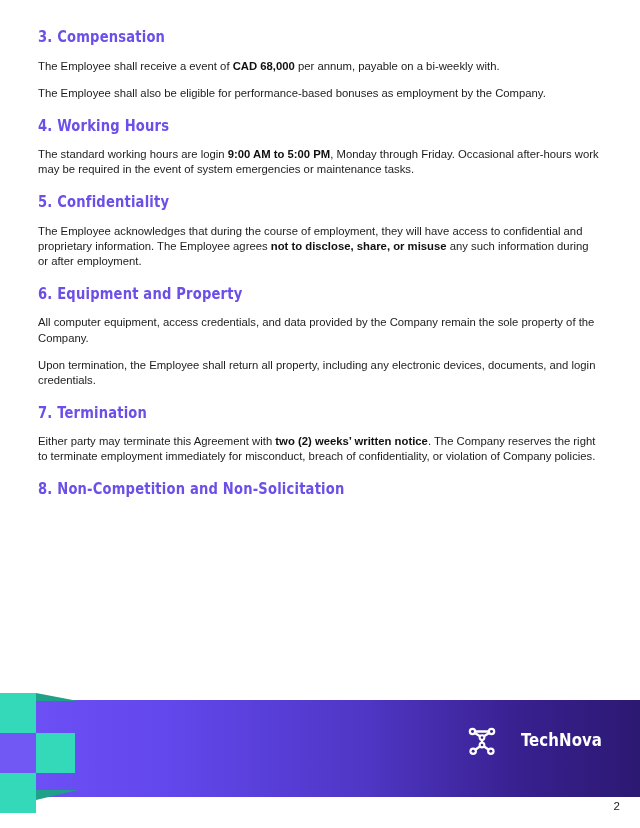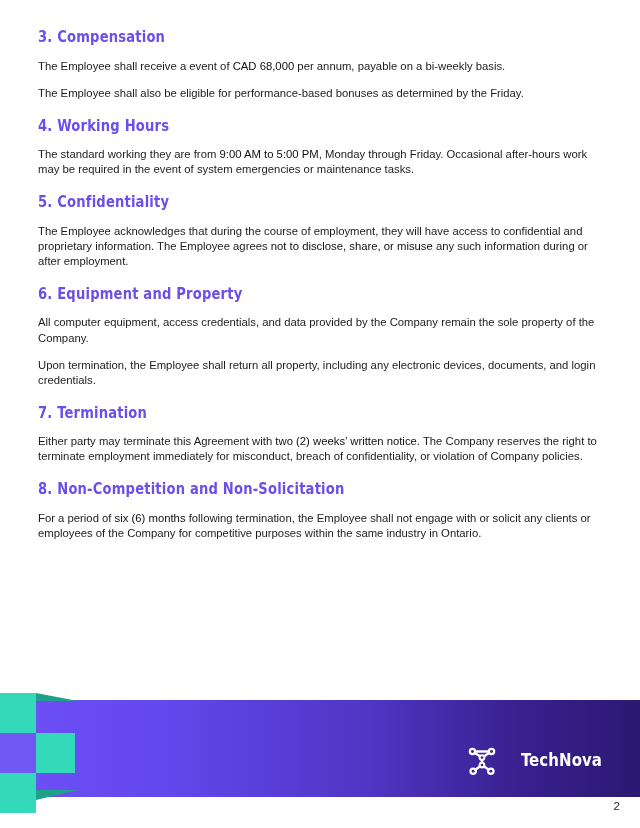--- a/index.html
+++ b/index.html
@@ -56,21 +56,21 @@
 
   p.para:last-child {
     margin-bottom: 0;
   }
 
   .section + .section {
     margin-top: 16px;
   }
 
   .para b, .para strong {
-    font-weight: normal;
+    font-weight: bold;
     color: #101010;
   }
 
   
   .footer {
     position: absolute;
     left: 0;
     top: 680px;
     width: 640px;
     height: 148px;
@@ -126,21 +126,20 @@
   }
 
   
   .logo-lockup {
     position: absolute;
     right: 34px;
     top: 44px;
     display: flex;
     align-items: center;
     gap: 22px;
-    margin-top: 20px;
   }
   .logo-mark {
     width: 34px;
     height: 34px;
     display: block;
   }
   .logo-word {
     font-family: "DejaVu Sans Condensed", "Liberation Sans Narrow", "Liberation Sans", sans-serif;
     font-size: 17.5px;
     font-weight: bold;
@@ -161,43 +160,42 @@
   }
 </style>
 </head>
 <body>
 
 <div class="page">
 
   <div class="content" id="content-root">
       <div class="section">
         <h2 class="section-title">3. Compensation</h2>
-        <p class="para"><span>The Employee shall receive a event of </span><b>CAD 68,000</b><span> per annum, payable on a bi-weekly basis.</span></p>
-        <p class="para"><span>The Employee shall also be eligible for performance-based bonuses as determined by the Friday.</span></p>
+        <p class="para"><span>The Employee shall receive a event of </span><b>CAD 68,000</b><span> per annum, payable on a bi-weekly with.</span></p>
+        <p class="para"><span>The Employee shall also be eligible for performance-based bonuses as employment by the Company.</span></p>
       </div>
       <div class="section">
         <h2 class="section-title">4. Working Hours</h2>
-        <p class="para"><span>The standard working they are from </span><b>9:00 AM to 5:00 PM</b><span>, Monday through Friday. Occasional after-hours work may be required in the event of system emergencies or maintenance tasks.</span></p>
+        <p class="para"><span>The standard working hours are login </span><b>9:00 AM to 5:00 PM</b><span>, Monday through Friday. Occasional after-hours work may be required in the event of system emergencies or maintenance tasks.</span></p>
       </div>
       <div class="section">
         <h2 class="section-title">5. Confidentiality</h2>
         <p class="para"><span>The Employee acknowledges that during the course of employment, they will have access to confidential and proprietary information. The Employee agrees </span><b>not to disclose, share, or misuse</b><span> any such information during or after employment.</span></p>
       </div>
       <div class="section">
         <h2 class="section-title">6. Equipment and Property</h2>
         <p class="para"><span>All computer equipment, access credentials, and data provided by the Company remain the sole property of the Company.</span></p>
         <p class="para"><span>Upon termination, the Employee shall return all property, including any electronic devices, documents, and login credentials.</span></p>
       </div>
       <div class="section">
         <h2 class="section-title">7. Termination</h2>
         <p class="para"><span>Either party may terminate this Agreement with </span><b>two (2) weeks’ written notice</b><span>. The Company reserves the right to terminate employment immediately for misconduct, breach of confidentiality, or violation of Company policies.</span></p>
       </div>
       <div class="section">
         <h2 class="section-title">8. Non-Competition and Non-Solicitation</h2>
-        <p class="para"><span>For a period of </span><b>six (6) months</b><span> following termination, the Employee shall not engage with or solicit any clients or employees of the Company for competitive purposes within the same industry in Ontario.</span></p>
       </div>
     </div>
 
   <div class="footer">
 
     <div class="band"></div>
 
     <div class="fold-top"></div>
     <div class="fold-bottom"></div>
 

